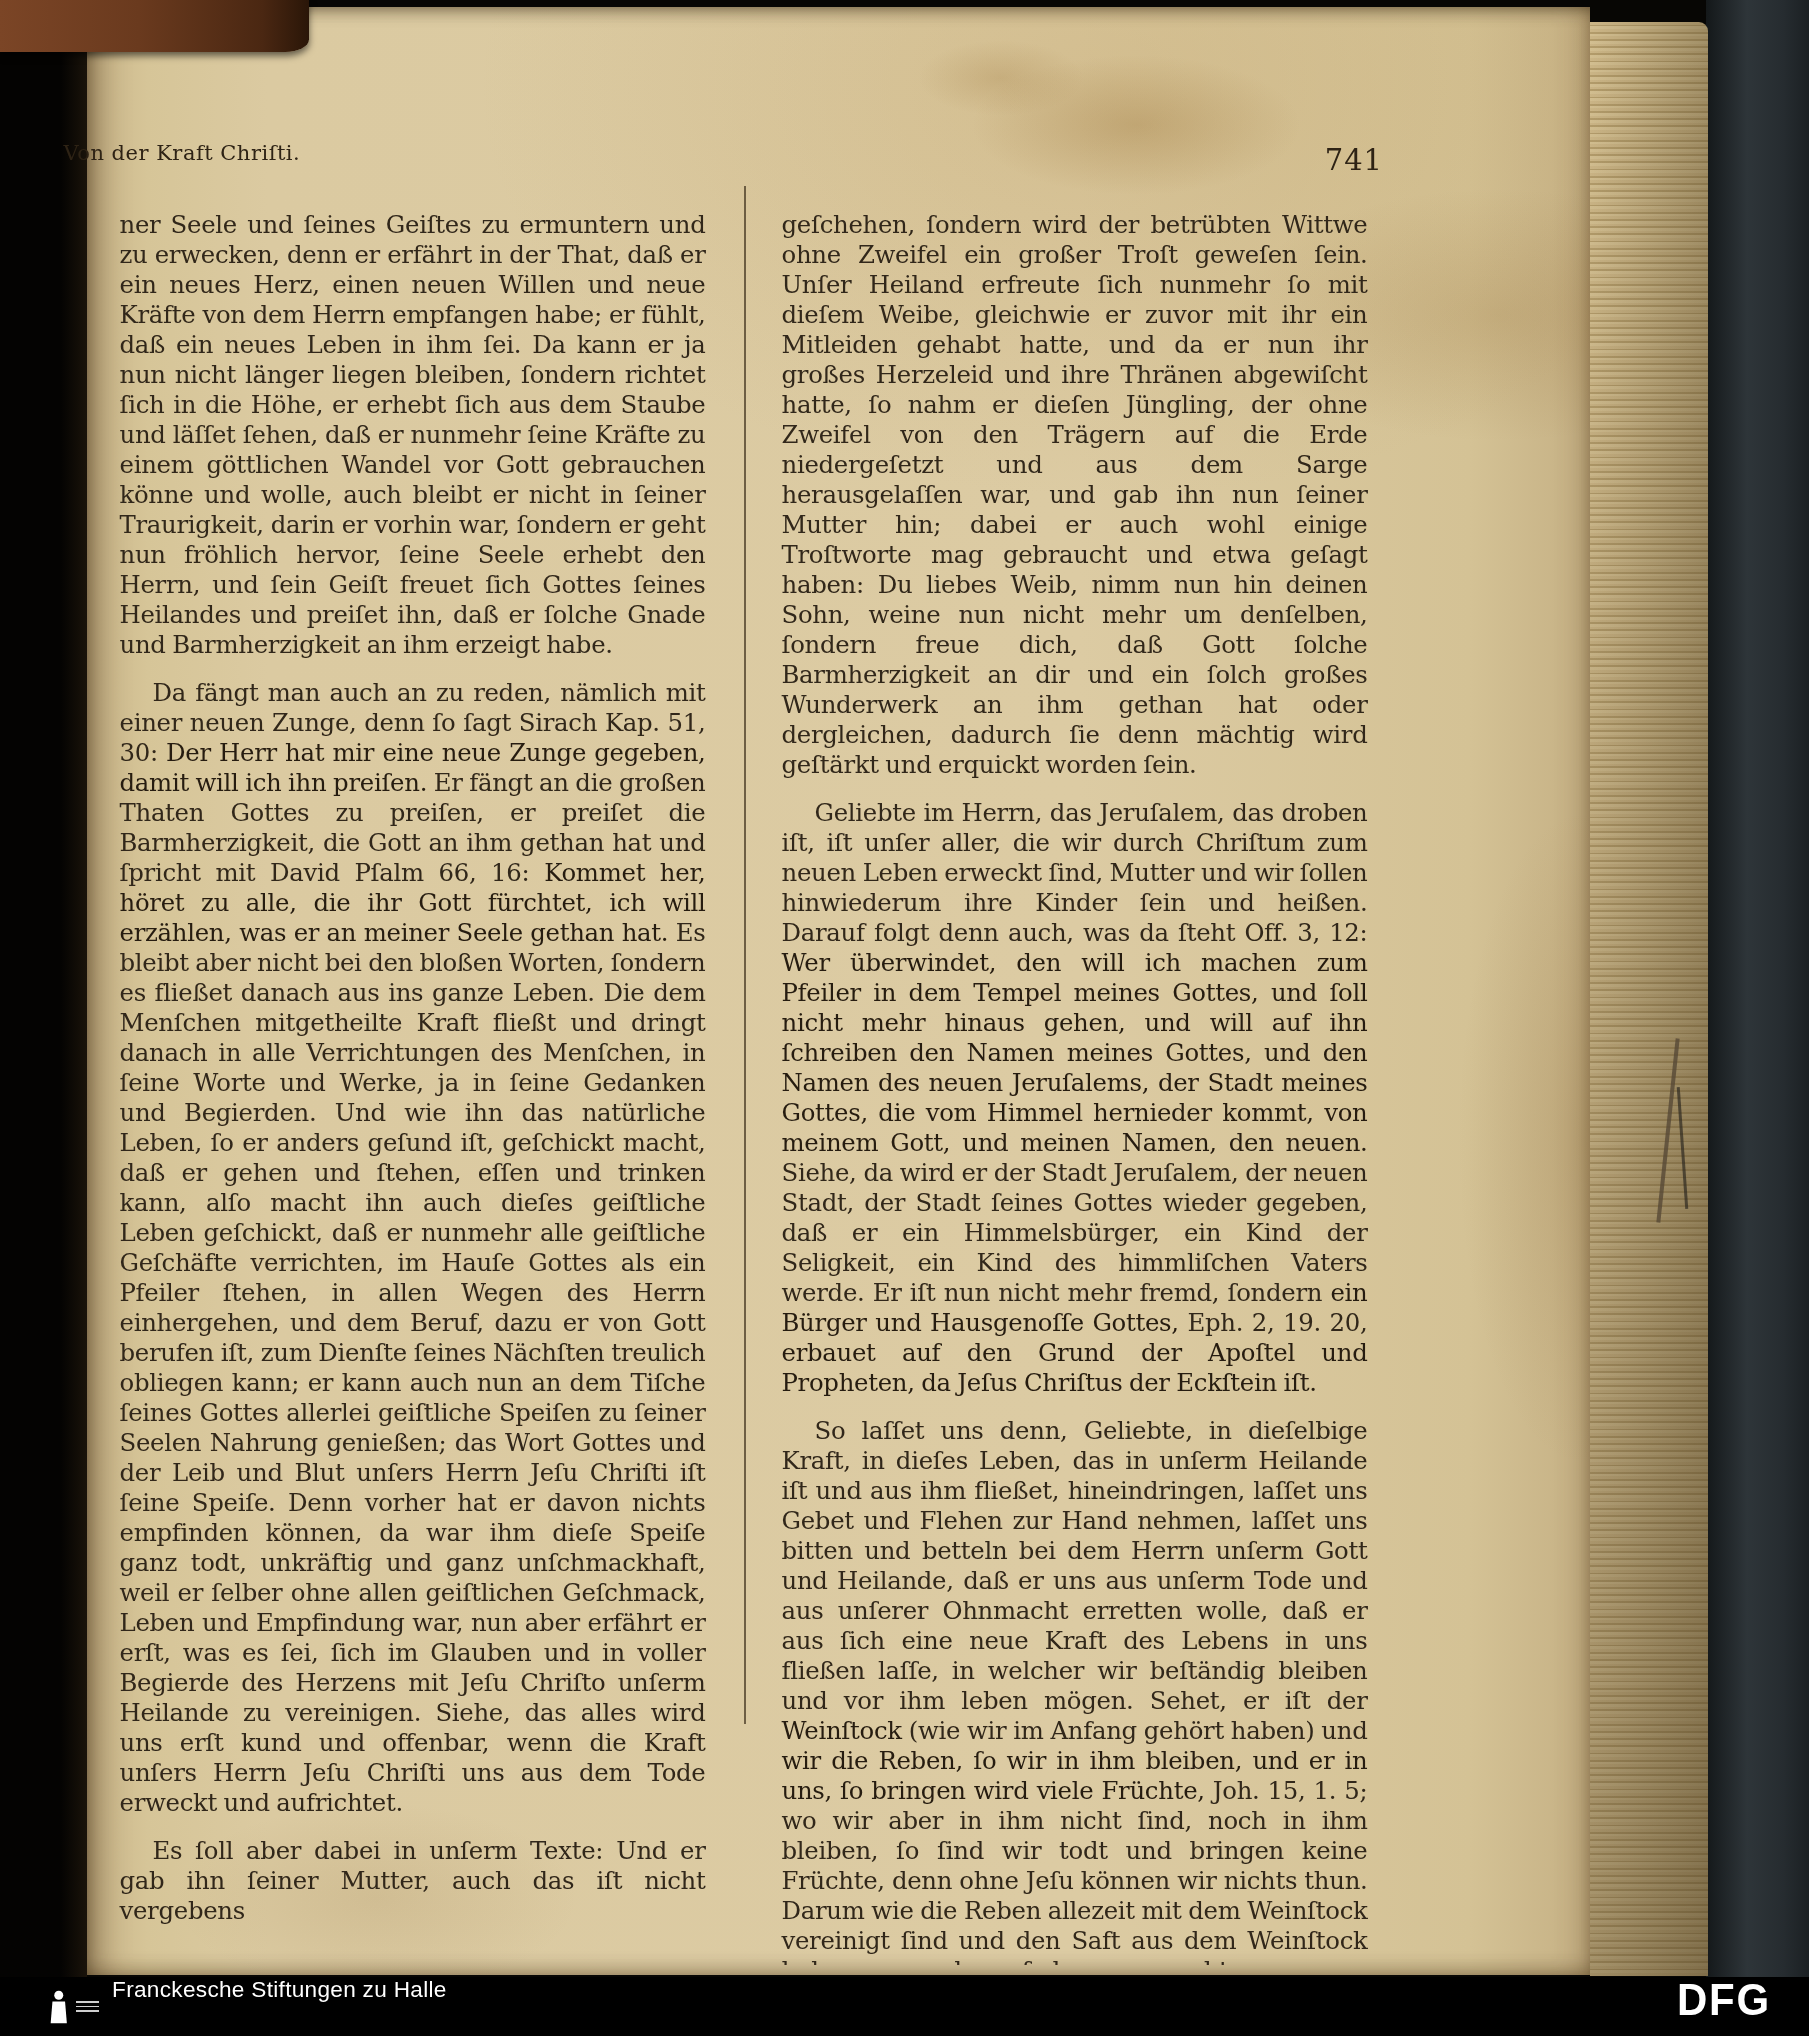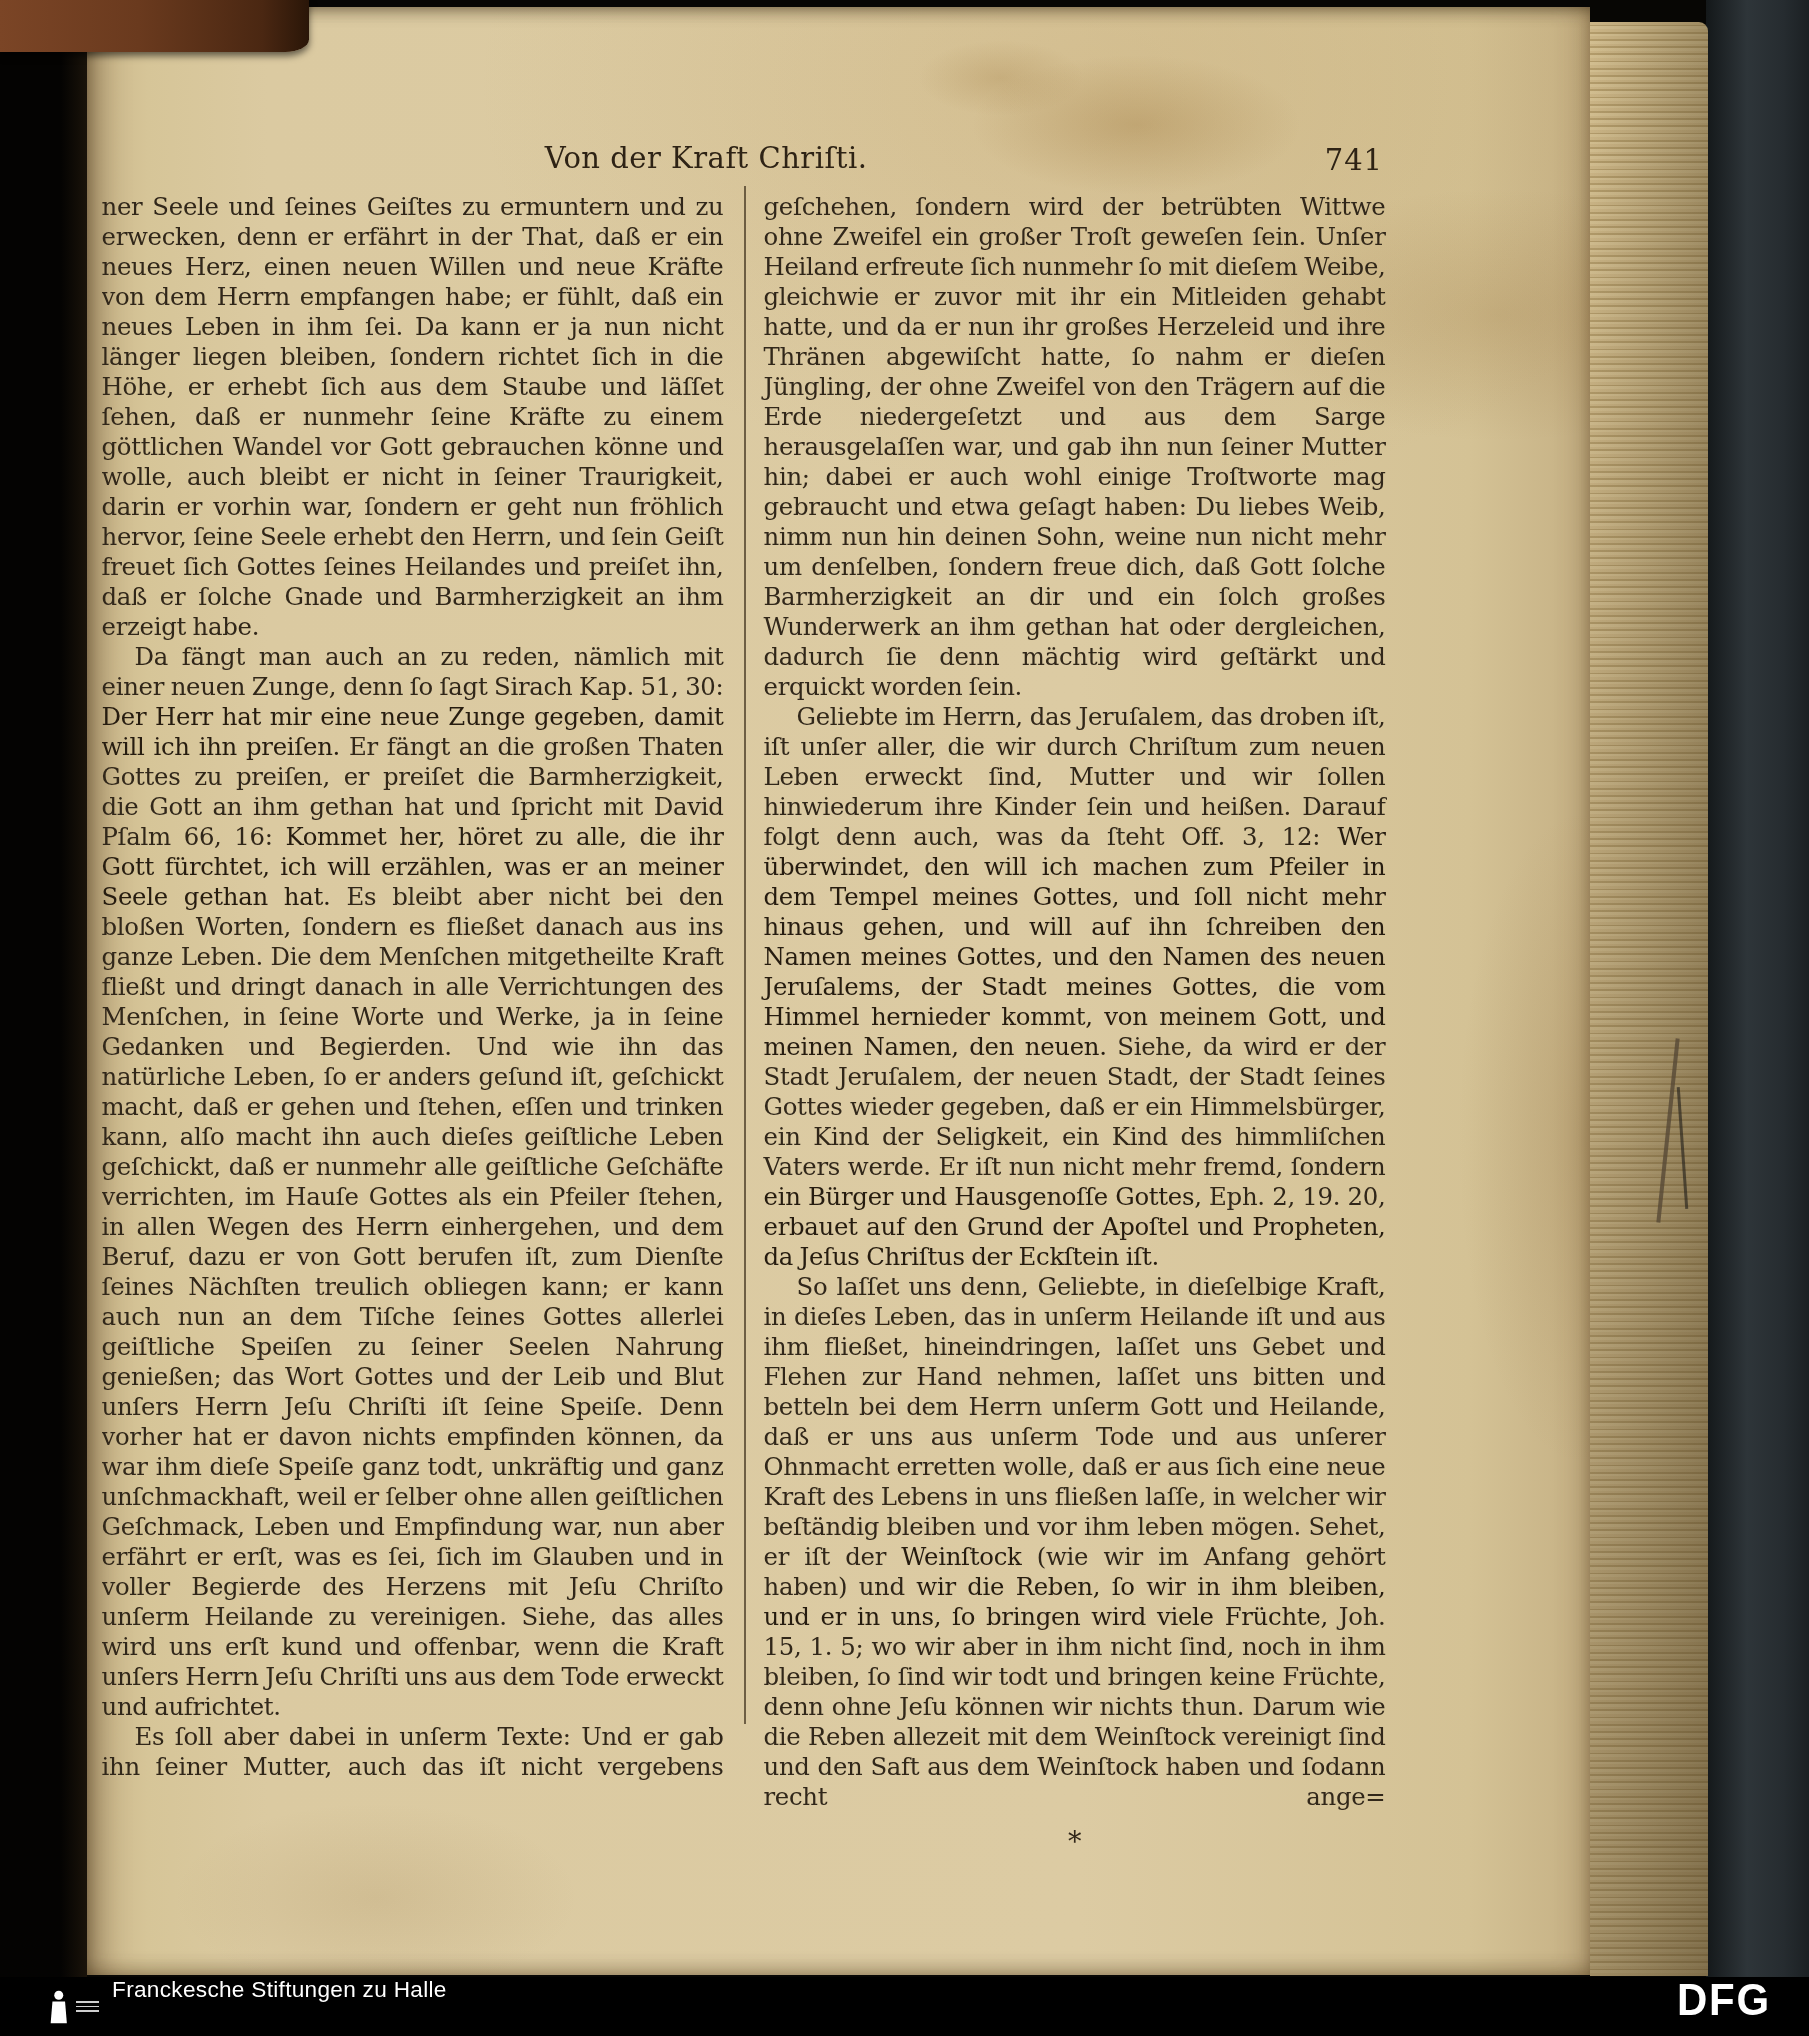--- a/index.html
+++ b/index.html
@@ -40,30 +40,30 @@
       inset 0 -12.7px 20px -11px rgba(70,50,22,.45);}
   .stains{position:absolute;inset:0;pointer-events:none;
     background:
       radial-gradient(ellipse 235px 100px at 1049px 118px, rgba(150,110,50,.30), transparent 70%),
       radial-gradient(ellipse 118px 54px at 914px 71px, rgba(150,110,50,.22), transparent 70%),
       radial-gradient(ellipse 380px 181px at 1411px 308px, rgba(140,100,45,.20), transparent 70%),
       radial-gradient(ellipse 181px 470px at 1497px 1131px, rgba(130,95,45,.16), transparent 70%),
       radial-gradient(ellipse 289px 136px at 289px 1891px, rgba(130,95,45,.12), transparent 70%);}
   
   .header{position:absolute;left:14.5px;top:134px;width:1285px;height:40px;color:#2e2315;}
-  .header .title{position:absolute;left:-38px;right:38px;text-align:center;
-    font-size:29px;letter-spacing:0.5px;}
+  .header .title{position:absolute;left:-38px;right:38px;text-align:left;
+    font-size:21px;letter-spacing:0.5px;}
   .header .pagenum{position:absolute;right:3.6px;top:1.8px;font-size:29px;letter-spacing:0.9px;}
   .columns{position:absolute;left:14.5px;top:185px;width:1285px;display:flex;gap:40px;
     color:#31271a;font-size:24.4px;line-height:30px;text-align:justify;
     hyphens:auto;letter-spacing:-0.3px;word-spacing:-0.9px;max-height:1773px;overflow:hidden;}
   .col{width:622px;}
   .divider{position:absolute;left:657px;top:179px;width:1.8px;height:1538px;
     background:rgba(62,48,28,.7);}
-  .para{margin:0;}
+  .para{margin:18px;}
   .para.indent{text-indent:33px;}
   .para.flush{text-align-last:justify;}
   .para .b{font-weight:400;color:#261c10;}
   .star{text-align:center;font-size:27px;margin-top:14.5px;color:#31271a;}
   
   .footer{position:absolute;left:0;top:1977px;width:1809px;height:59px;z-index:6;
     background:#000;display:flex;
     font-family:"Liberation Sans", sans-serif;color:#fff;}
   .lib-logo{margin-left:47px;display:flex;align-items:center;gap:5.4px;}
   .lib-logo svg{display:block;}

